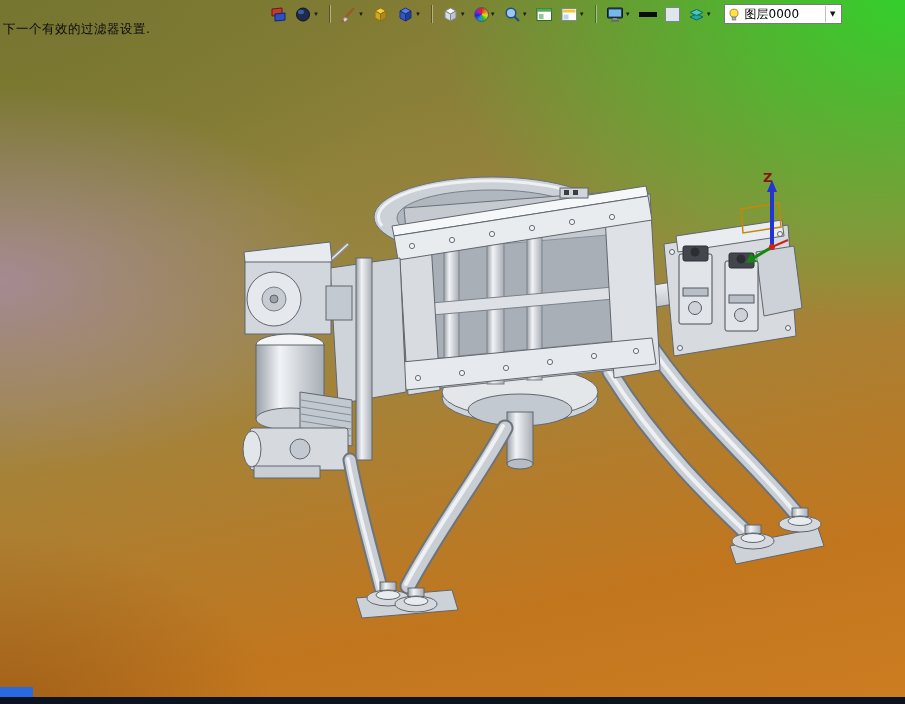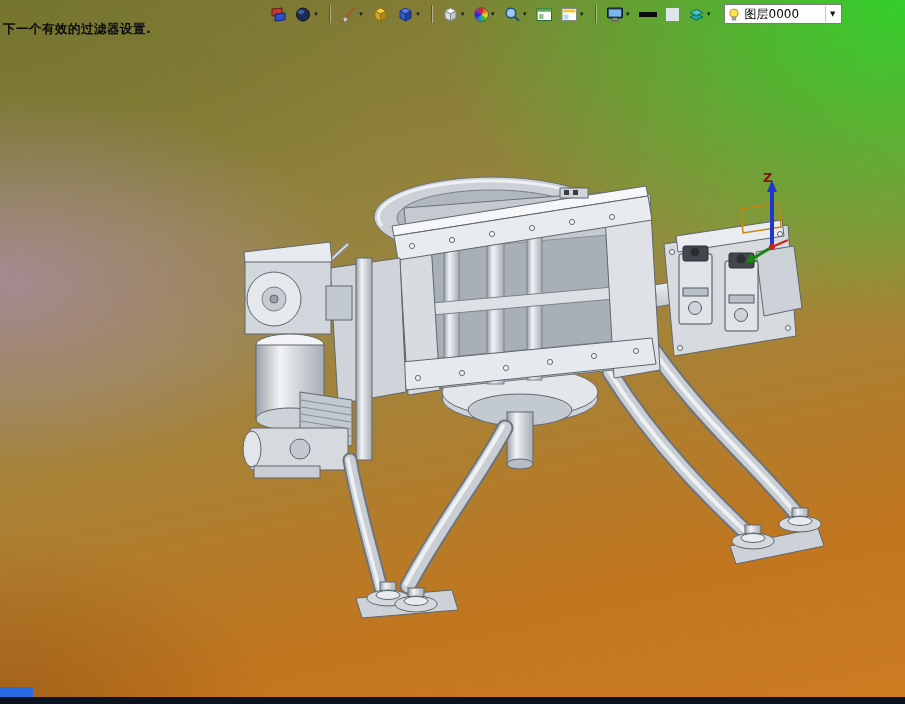--- a/index.html
+++ b/index.html
@@ -7,21 +7,21 @@
   .stage {
     position:relative; width:905px; height:704px;
     background:
       radial-gradient(95% 85% at 100% 0%, rgba(47,211,43,.95) 0%, rgba(47,211,43,0) 55%),
       radial-gradient(60% 42% at 0% 40%, rgba(169,140,168,.80) 0%, rgba(169,140,168,0) 65%),
       radial-gradient(80% 60% at 0% 0%, rgba(118,117,48,.90) 0%, rgba(118,117,48,0) 60%),
       radial-gradient(50% 40% at 0% 100%, rgba(140,80,20,.55) 0%, rgba(140,80,20,0) 60%),
       linear-gradient(168deg, #7b7a32 0%, #9d8640 45%, #c1761e 80%, #cd7d22 100%);
   }
   .viewport { position:absolute; left:0; top:0; width:905px; height:704px; }
-  .status-text { position:absolute; left:3px; top:21px; font-size:12.5px; color:#0a0a12; letter-spacing:.5px;font-weight:bold; }
+  .status-text { position:absolute; left:3px; top:21px; font-size:12.5px; color:#0a0a12; letter-spacing:.5px; }
   .toolbar { position:absolute; left:268px; top:2px; height:24px; display:flex; align-items:center; gap:4px; }
   .tbtn { display:flex; align-items:center; background:transparent; border:0; padding:1px 2px; height:22px; cursor:default; }
   .tbtn svg { display:block; }
   .caret { font-size:6px; color:#1a1a1a; margin-left:1px; line-height:1; }
   .sep { width:1px; height:18px; background:rgba(50,50,25,.5); box-shadow:1px 0 0 rgba(255,255,255,.4); margin:0 4px; }
   .wheel { width:15px; height:15px; border-radius:50%; border:1px solid #555;
     background:conic-gradient(#e02020,#e08020,#e0e020,#20c020,#2090e0,#2020e0,#a020c0,#e02020); }
   .bar { width:18px; height:5px; background:#0c0c0c; }
   .swatch { width:15px; height:15px; background:#dfe6ec; border:1px solid #7d8792; }
   .combo { display:flex; align-items:center; background:#ffffff; border:1px solid #7a7a7a; height:20px; padding:0 1px; margin-left:6px; width:118px; }

